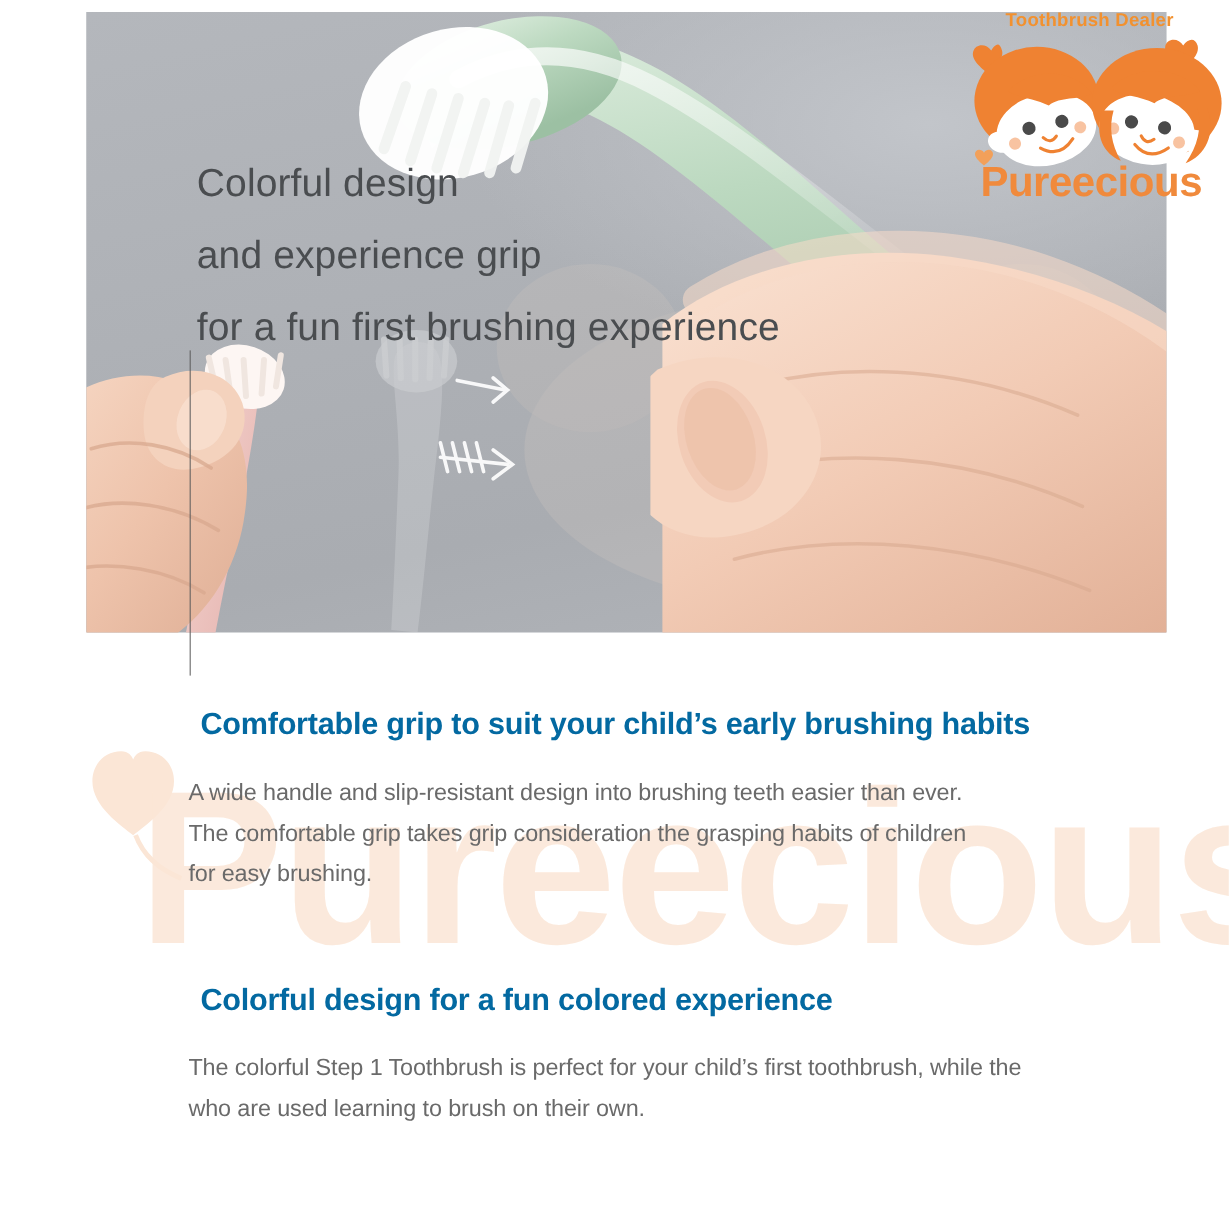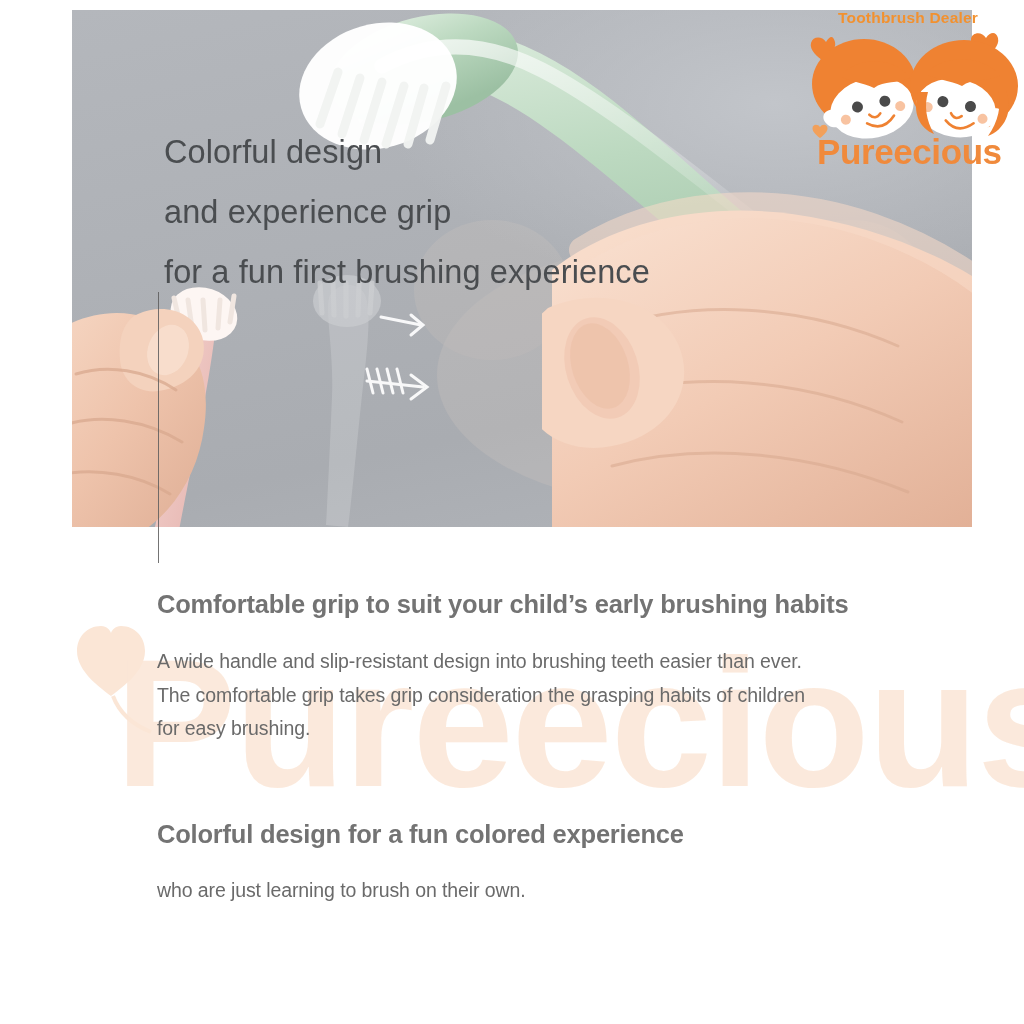--- a/index.html
+++ b/index.html
@@ -178,24 +178,24 @@
   
   .content {
     position: absolute;
     left: 0;
     top: 0;
     width: 1024px;
     z-index: 5;
   }
   .sec-heading {
     position: absolute;
-    left: 157px;
+    left: 167px;
     font-size: 25.5px;
     font-weight: 700;
-    color: #737373;
+    color: #0369a1;
     letter-spacing: -.2px;
     white-space: nowrap;
     line-height: 1;
   }
   .sec-body {
     position: absolute;
     left: 157px;
     width: 800px;
     font-size: 19.5px;
     font-weight: 400;
@@ -443,16 +443,17 @@
 
   <div class="sec-body" id="body-1">
     <span class="ln">A wide handle and slip-resistant design into brushing teeth easier than ever.</span>
     <span class="ln">The comfortable grip takes grip consideration the grasping habits of children</span>
     <span class="ln">for easy brushing.</span>
   </div>
 
   <div class="sec-heading" id="heading-2">Colorful design for a fun colored experience</div>
 
   <div class="sec-body" id="body-2">
-    <span class="ln">who are just learning to brush on their own.</span>
+    <span class="ln">The colorful Step 1 Toothbrush is perfect for your child’s first toothbrush, while the</span>
+    <span class="ln">who are used learning to brush on their own.</span>
   </div>
 
 </div>
 
 </body></html>

